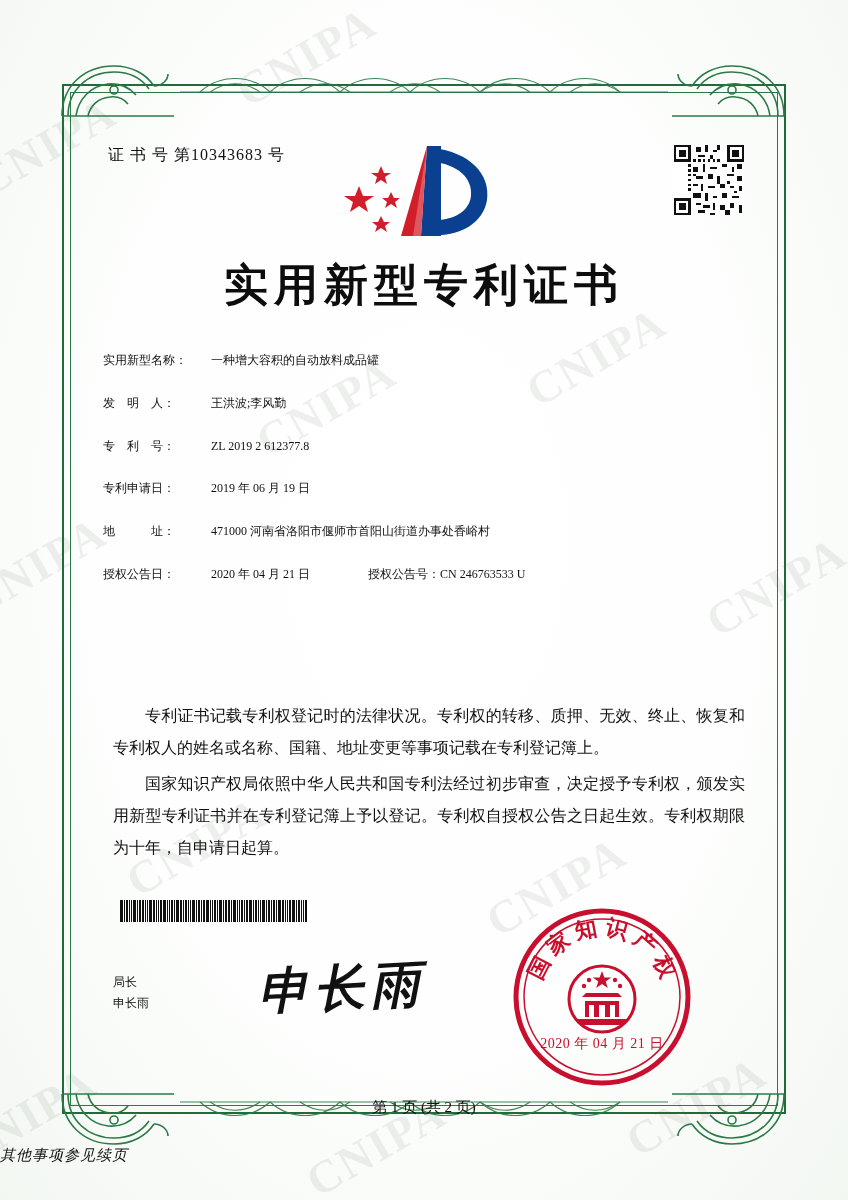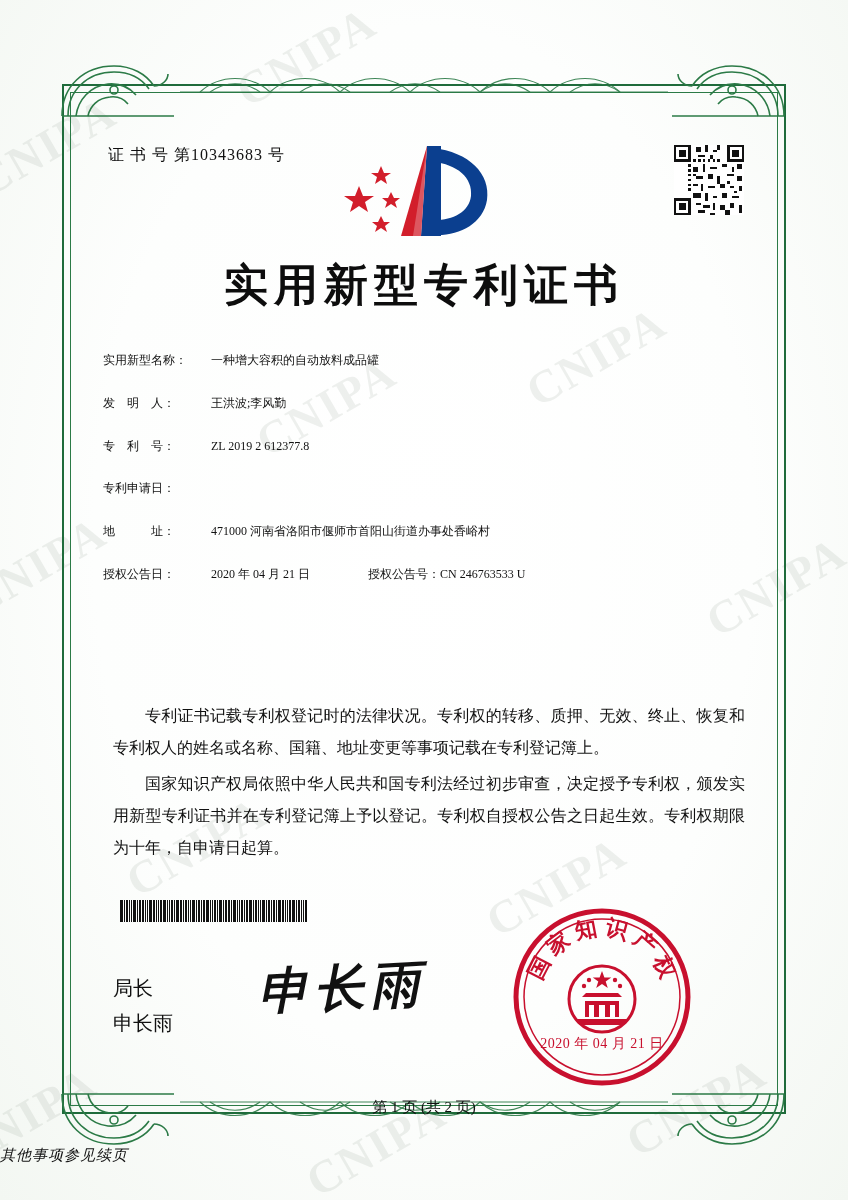--- a/index.html
+++ b/index.html
@@ -183,24 +183,23 @@
     background: #111;
     height: 100%;
     margin-right: 1px;
   }
 
   
   .sig-label {
     position: absolute;
     left: 113px;
     top: 972px;
-    font-size: 20px;
+    font-size: 12px;
     line-height: 1.75;
     color: #111;
-    font-family: Liberation Mono, monospace;
   }
   .sig-script {
     position: absolute;
     left: 258px;
     top: 955px;
     font-size: 50px;
     color: #111;
     font-family: "DejaVu Serif", serif;
     font-weight: bold;
     font-style: italic;
@@ -458,20 +457,21 @@
     <div class="field-row">
       <span class="field-label">发　明　人：</span>
       <span class="field-value">王洪波;李风勤</span>
     </div>
     <div class="field-row">
       <span class="field-label">专　利　号：</span>
       <span class="field-value">ZL 2019 2 612377.8</span>
     </div>
     <div class="field-row">
       <span class="field-label">专利申请日：</span>
+      <span class="field-value">2019 年 06 月 19 日</span>
     </div>
     <div class="field-row">
       <span class="field-label">地　　　址：</span>
       <span class="field-value">471000 河南省洛阳市偃师市首阳山街道办事处香峪村</span>
     </div>
     <div class="field-row dual">
       <span class="field-label">授权公告日：</span>
       <span class="field-value">2020 年 04 月 21 日</span>
       <span class="field-label2">授权公告号：</span>
       <span class="field-value">CN 246763533 U</span>

